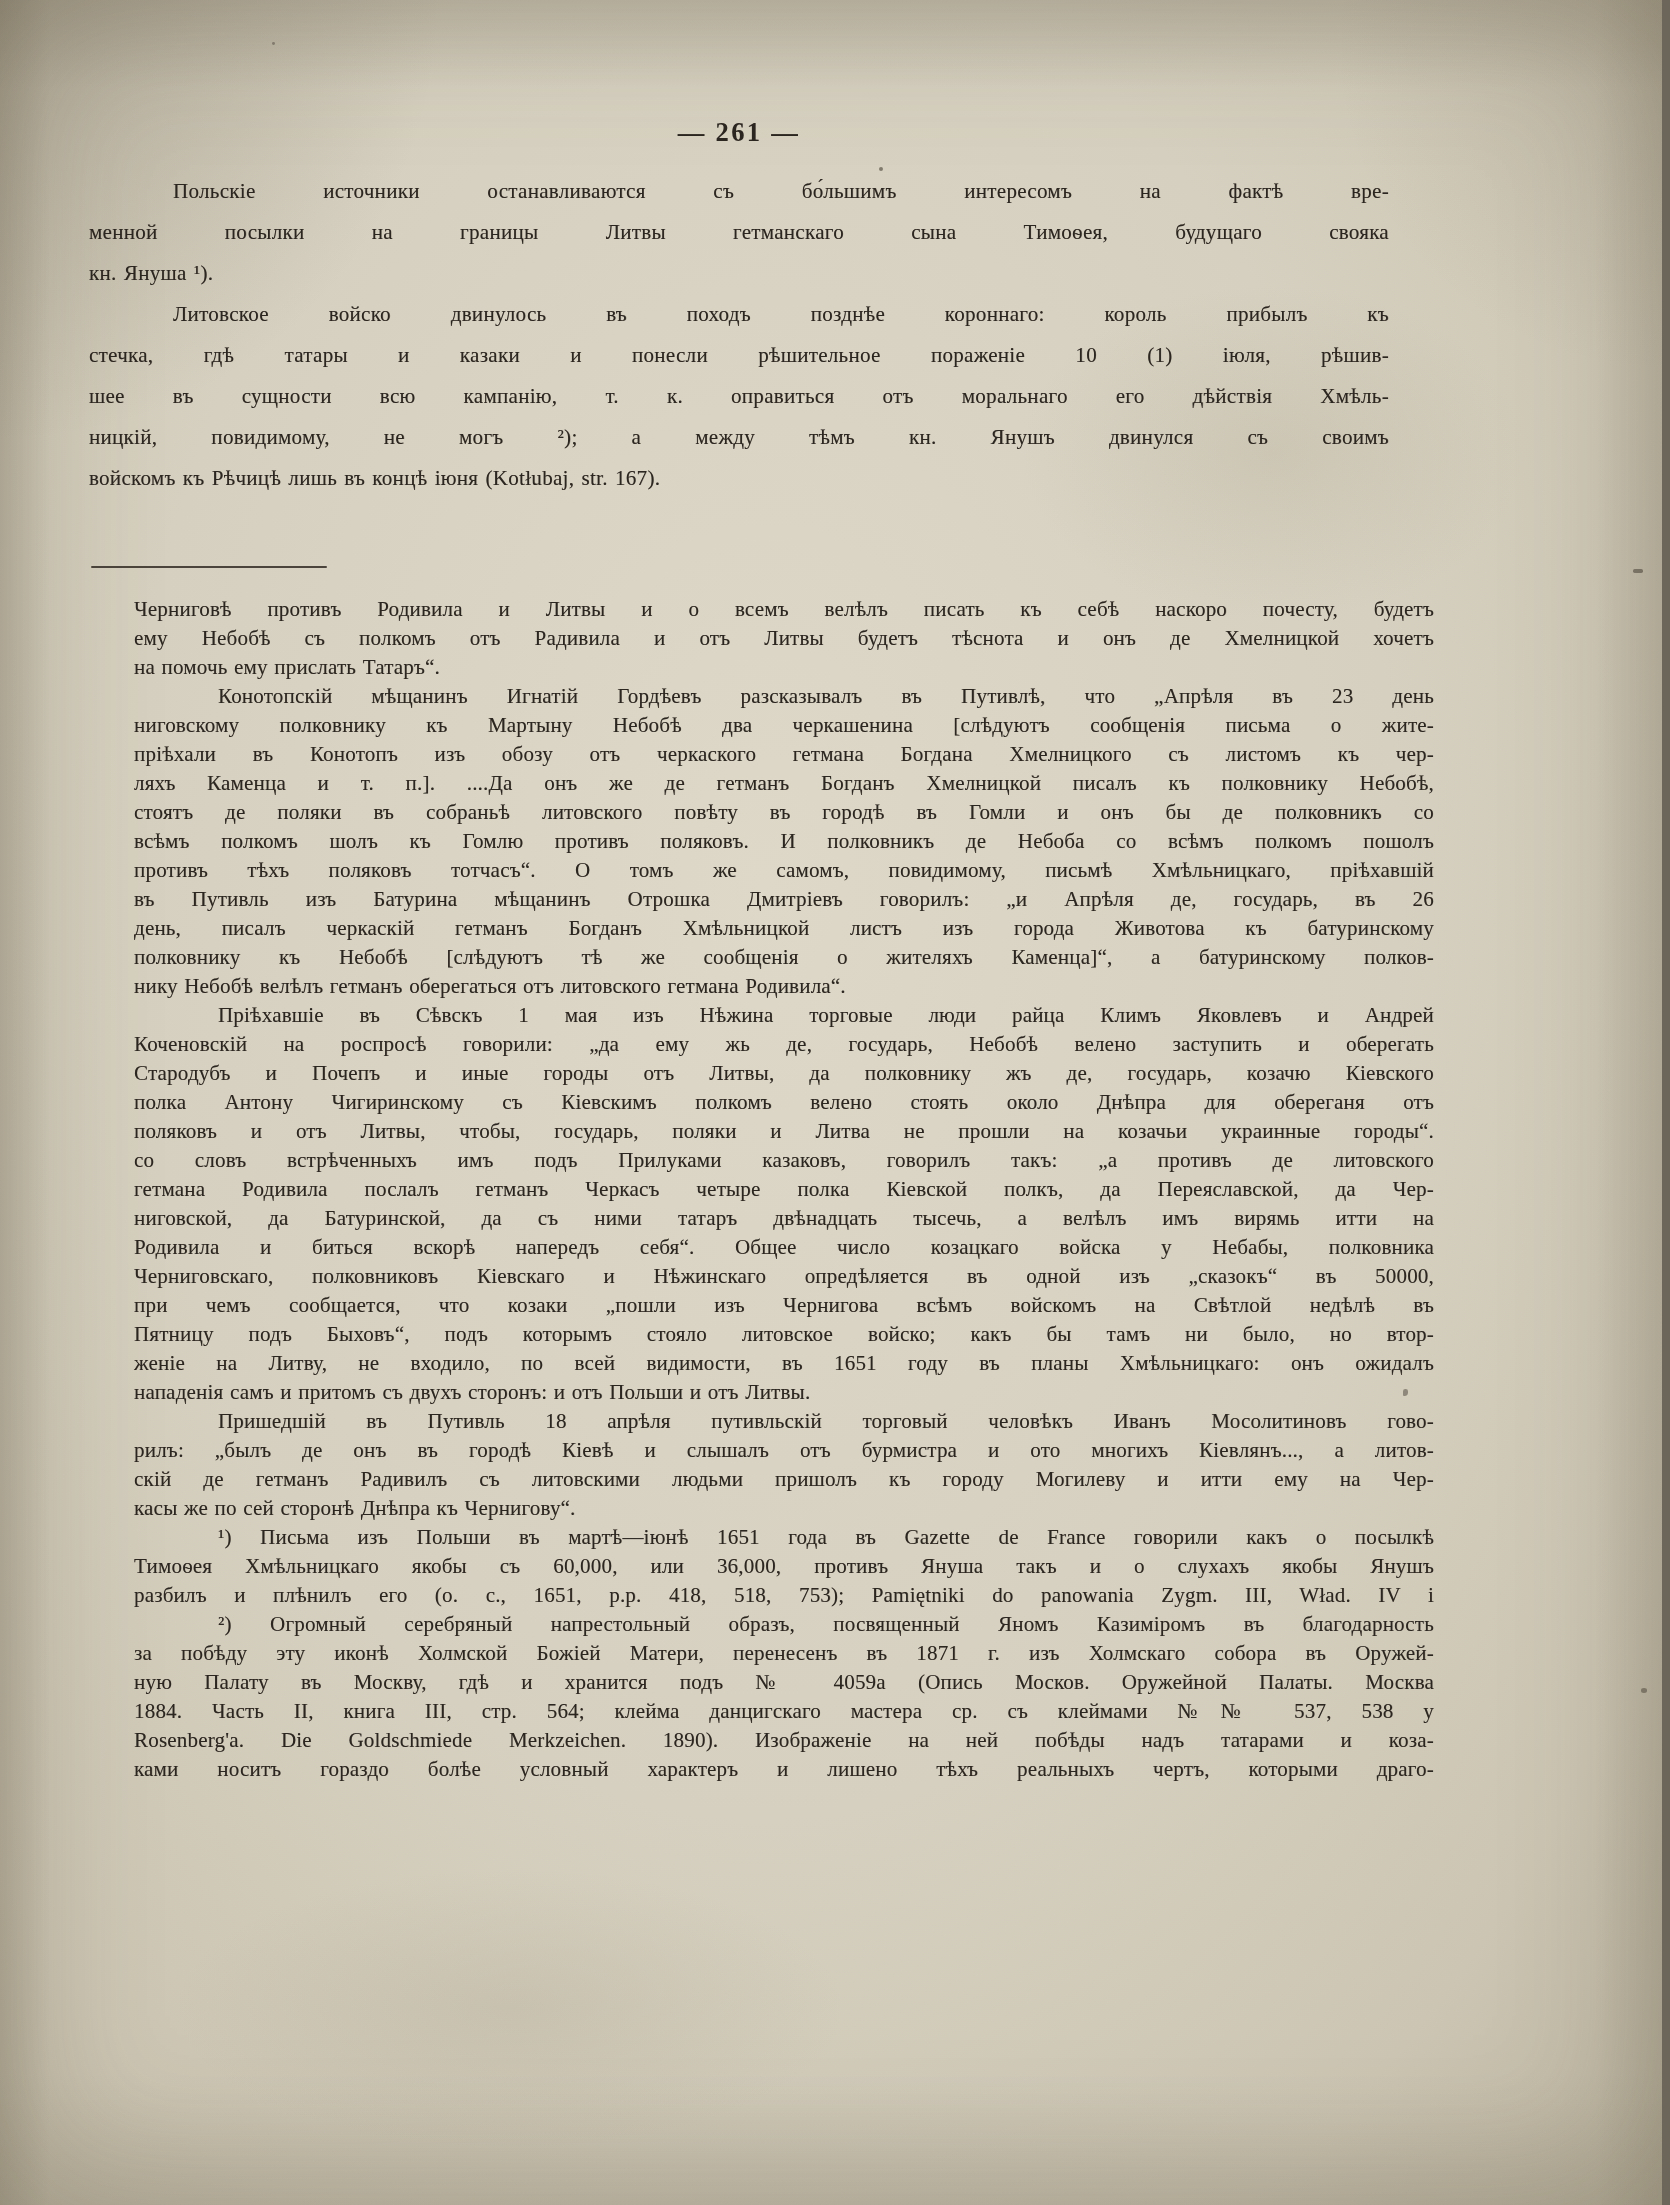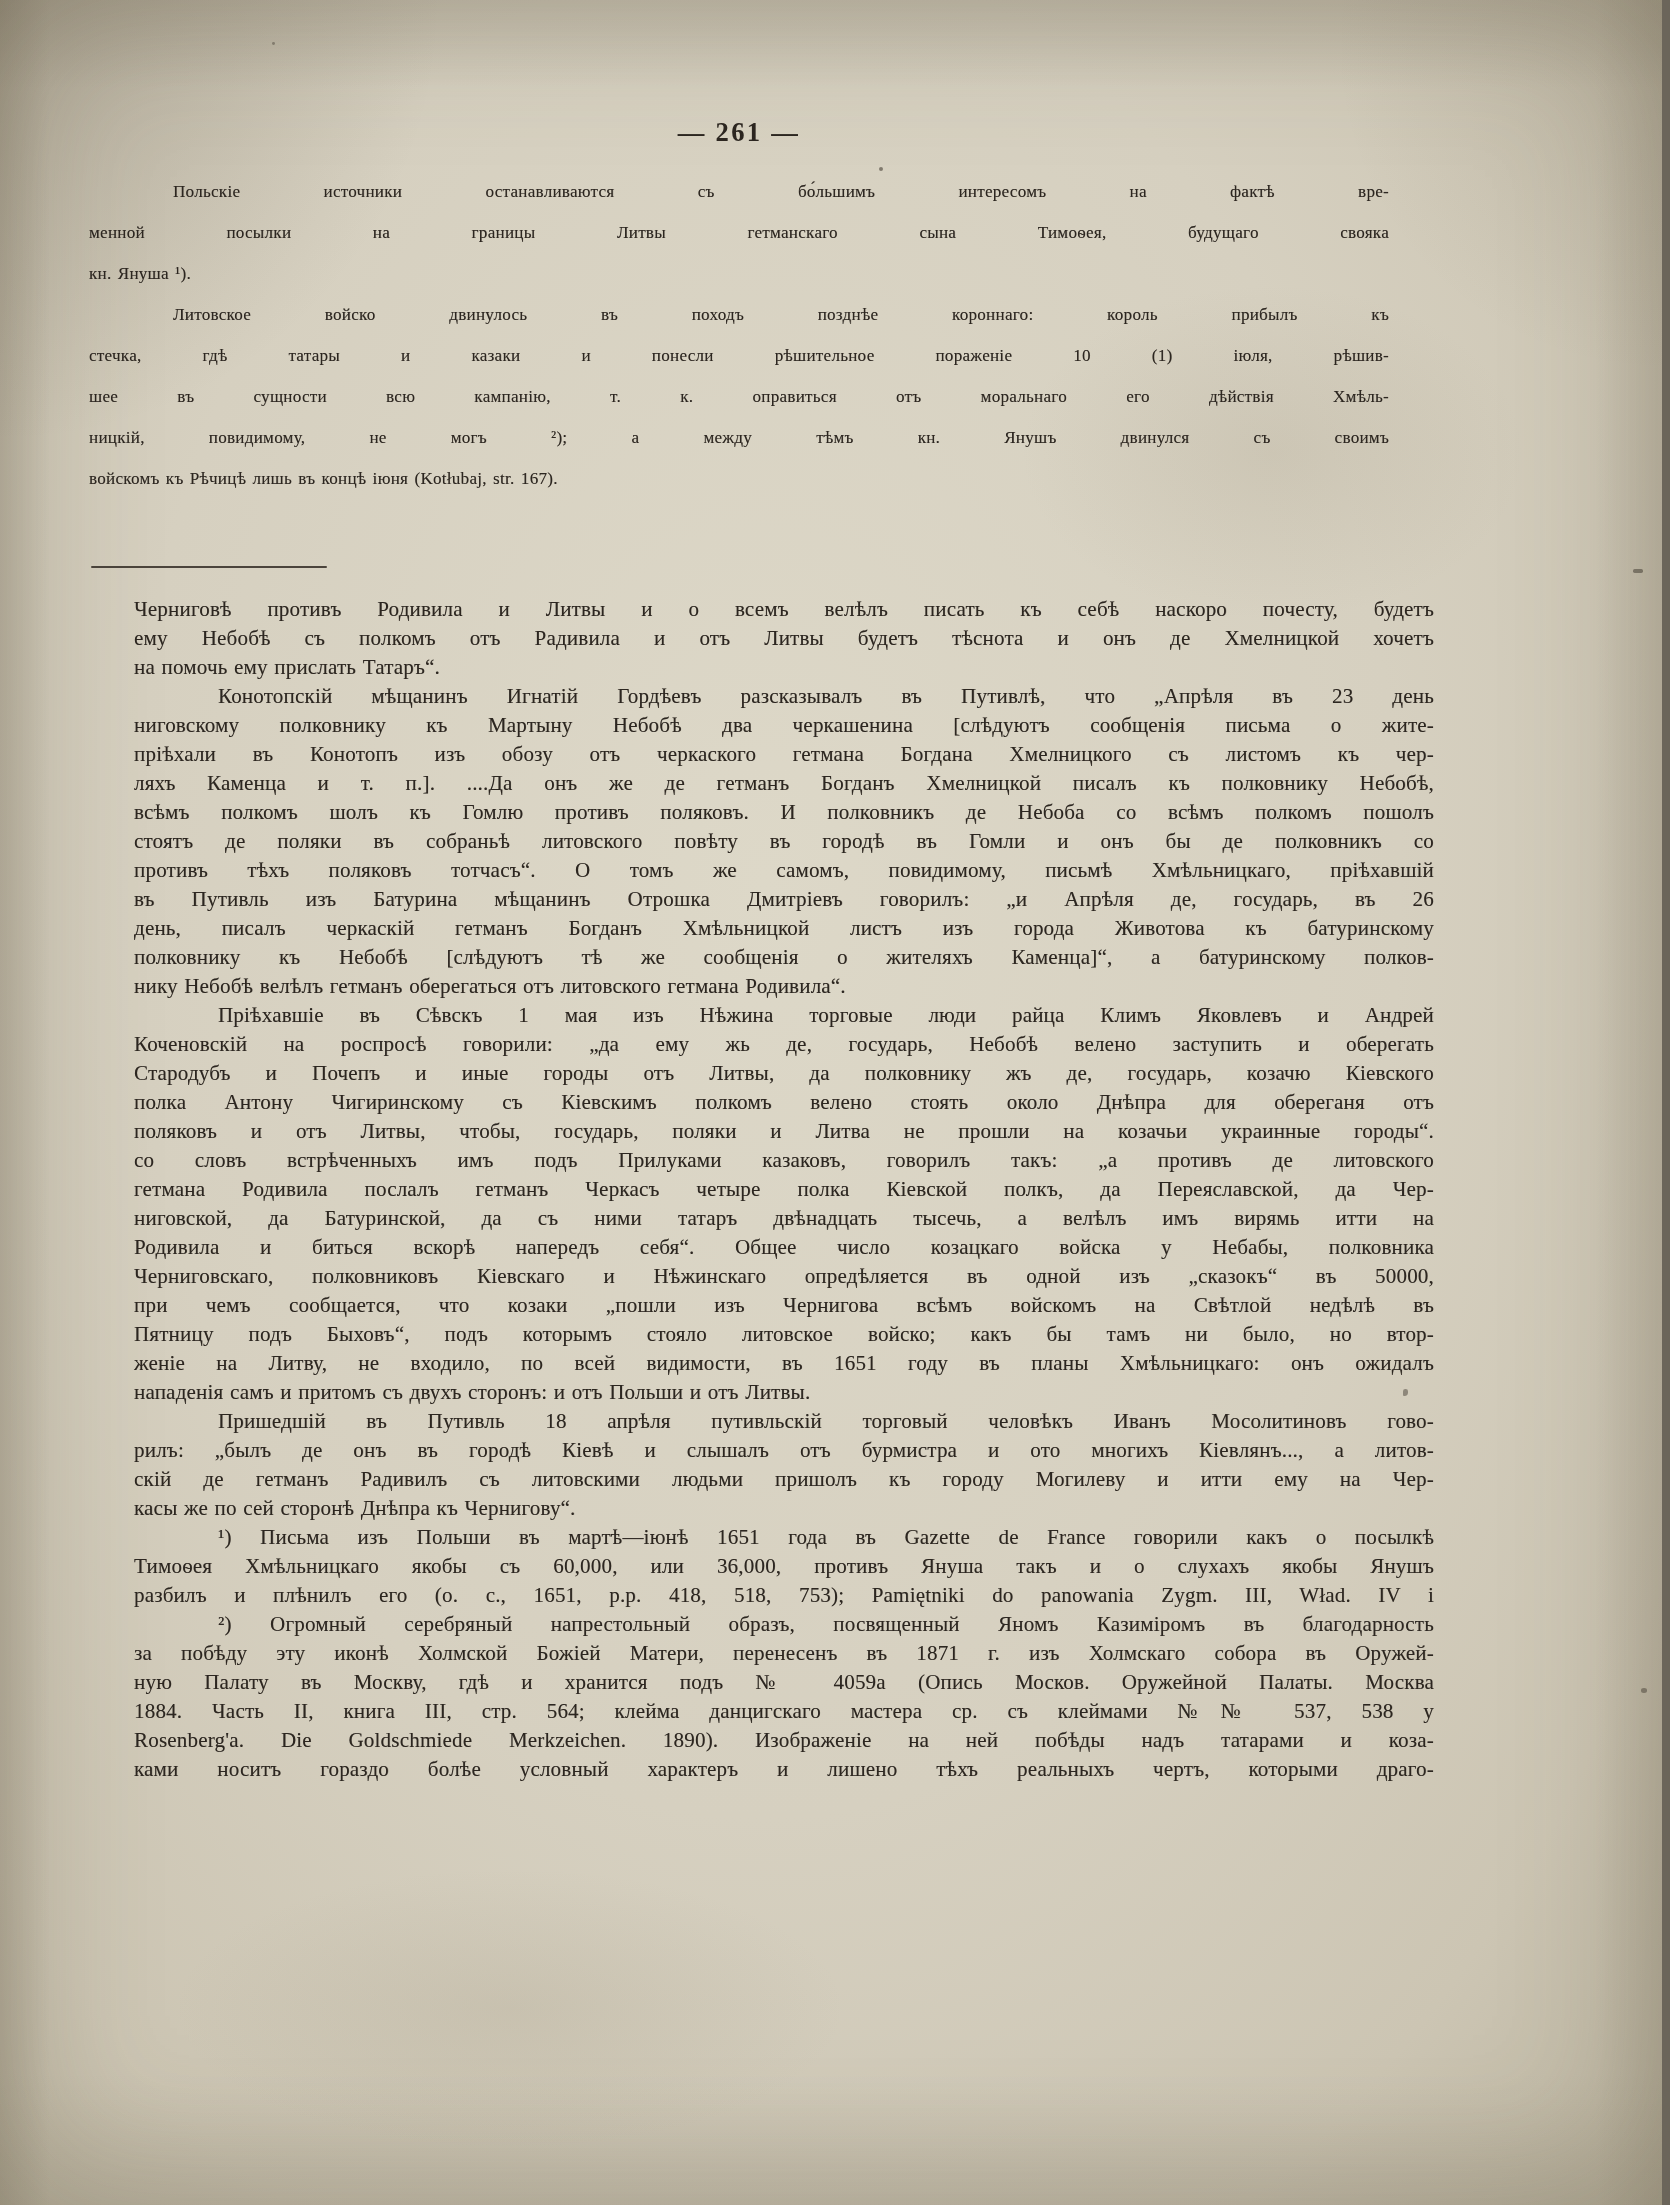--- a/index.html
+++ b/index.html
@@ -26,21 +26,21 @@
     font-weight: bold;
     letter-spacing: 2.3px;
     white-space: nowrap;
   }
   .main-text {
     position: absolute;
     top: 171px; left: 89px; width: 1300px;
   }
   .main-text .line {
     line-height: 41px;
-    font-size: 17px;
+    font-size: 21px;
     letter-spacing: 0.3px;
     word-spacing: 1.7px;
     text-align: justify;
     text-align-last: justify;
     white-space: normal;
     text-shadow: 0.3px 0.3px 0.4px rgba(44,38,32,0.38);
   }
   .rule {
     position: absolute;
     top: 566px; left: 91px;
@@ -99,22 +99,22 @@
   <div class="rule"></div>
 
   <div class="small-text" id="small-text">
       <div class="line">Черниговѣ противъ Родивила и Литвы и о всемъ велѣлъ писать къ себѣ наскоро почесту, будетъ</div>
       <div class="line">ему Небобѣ съ полкомъ отъ Радивила и отъ Литвы будетъ тѣснота и онъ де Хмелницкой хочетъ</div>
       <div class="line endline">на помочь ему прислать Татаръ“.</div>
       <div class="line indent">Конотопскій мѣщанинъ Игнатій Гордѣевъ разсказывалъ въ Путивлѣ, что „Апрѣля въ 23 день</div>
       <div class="line">ниговскому полковнику къ Мартыну Небобѣ два черкашенина [слѣдуютъ сообщенія письма о жите-</div>
       <div class="line">пріѣхали въ Конотопъ изъ обозу отъ черкаского гетмана Богдана Хмелницкого съ листомъ къ чер-</div>
       <div class="line">ляхъ Каменца и т. п.]. ....Да онъ же де гетманъ Богданъ Хмелницкой писалъ къ полковнику Небобѣ,</div>
+      <div class="line">стоятъ де поляки въ собраньѣ литовского повѣту въ городѣ въ Гомли и онъ бы де полковникъ со</div>
       <div class="line">всѣмъ полкомъ шолъ къ Гомлю противъ поляковъ. И полковникъ де Небоба со всѣмъ полкомъ пошолъ</div>
-      <div class="line">стоятъ де поляки въ собраньѣ литовского повѣту въ городѣ въ Гомли и онъ бы де полковникъ со</div>
       <div class="line">противъ тѣхъ поляковъ тотчасъ“. О томъ же самомъ, повидимому, письмѣ Хмѣльницкаго, пріѣхавшій</div>
       <div class="line">въ Путивль изъ Батурина мѣщанинъ Отрошка Дмитріевъ говорилъ: „и Апрѣля де, государь, въ 26</div>
       <div class="line">день, писалъ черкаскій гетманъ Богданъ Хмѣльницкой листъ изъ города Животова къ батуринскому</div>
       <div class="line">полковнику къ Небобѣ [слѣдуютъ тѣ же сообщенія о жителяхъ Каменца]“, а батуринскому полков-</div>
       <div class="line endline">нику Небобѣ велѣлъ гетманъ оберегаться отъ литовского гетмана Родивила“.</div>
       <div class="line indent">Пріѣхавшіе въ Сѣвскъ 1 мая изъ Нѣжина торговые люди райца Климъ Яковлевъ и Андрей</div>
       <div class="line">Коченовскій на роспросѣ говорили: „да ему жь де, государь, Небобѣ велено заступить и оберегать</div>
       <div class="line">Стародубъ и Почепъ и иные городы отъ Литвы, да полковнику жъ де, государь, козачю Кіевского</div>
       <div class="line">полка Антону Чигиринскому съ Кіевскимъ полкомъ велено стоять около Днѣпра для обереганя отъ</div>
       <div class="line">поляковъ и отъ Литвы, чтобы, государь, поляки и Литва не прошли на козачьи украинные городы“.</div>

